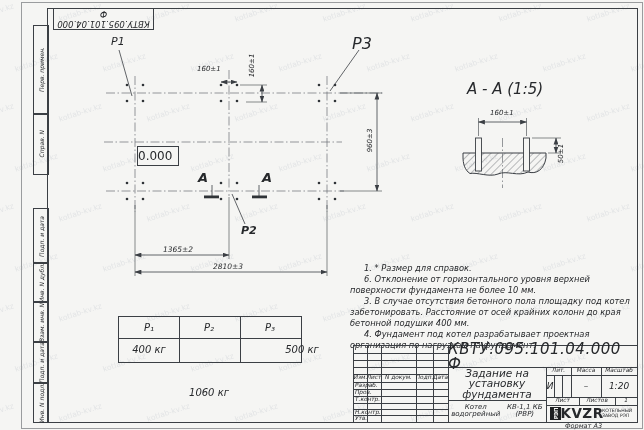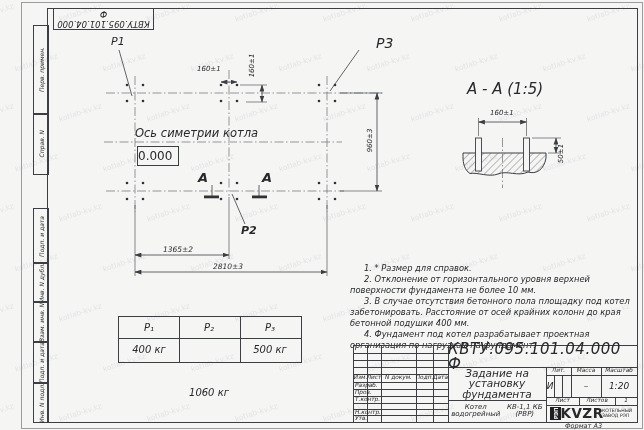--- a/index.html
+++ b/index.html
@@ -242,26 +242,25 @@
       <line x1="556" y1="138" x2="556" y2="153" marker-start="url(#arrS)" marker-end="url(#arrE)"></line>
     </g>
 
     <path d="M463,153 L546,153 L546,158 C544,170 536,174.5 528,172 C518,177 507,170 498,174 C489,177.5 477,172 470,173.5 C464.5,170 463,163 463,157 Z" fill="url(#hatch)" stroke="#3b3f44" stroke-width="1"></path>
 
     <rect x="475.5" y="138" width="6" height="33" fill="#f5f5f3" stroke="#3b3f44" stroke-width="0.9"></rect>
     <rect x="523.5" y="138" width="6" height="33" fill="#f5f5f3" stroke="#3b3f44" stroke-width="0.9"></rect>
   </svg>
 
   <div class="txt" style="left:111px;top:36px;font-size:11px;">P1</div>
-  <div class="txt" style="left:352px;top:36px;font-size:14px;margin-left:24px;">P3</div>
+  <div class="txt" style="left:352px;top:36px;font-size:16px;">P3</div>
   <div class="txt" style="left:241px;top:225px;font-size:11px;font-weight:bold;">P2</div>
   <div class="levelbox">
       <span>0.000</span>
     </div>
-  <div class="txt" style="left:135px;top:128px;font-size:11.5px;">Ось симетрии котла</div>
   <div class="txt" style="left:197px;top:66px;font-size:7px;">160±1</div>
   <div class="txt rot90" style="left:229px;top:62px;width:46px;font-size:7px;">160±1</div>
   <div class="txt rot90" style="left:345px;top:137px;width:50px;font-size:7px;">960±3</div>
   <div class="txt" style="left:163px;top:246px;font-size:7.5px;">1365±2</div>
   <div class="txt" style="left:213px;top:263px;font-size:7.5px;">2810±3</div>
   <div class="txt" style="left:198px;top:171px;font-size:13px;font-weight:bold;">А</div>
   <div class="txt" style="left:262px;top:171px;font-size:13px;font-weight:bold;">А</div>
 
   <div class="txt" style="left:467px;top:82px;font-size:15px;">А - А (1:5)</div>
   <div class="txt" style="left:490px;top:110px;font-size:7px;">160±1</div>
@@ -269,26 +268,26 @@
 
   <div class="ltable">
     <div class="vl" style="left:60px;"></div>
     <div class="vl" style="left:121px;"></div>
     <div class="hl" style="top:21px;"></div>
     <div class="lcell" style="left:0;top:0;">P₁</div>
     <div class="lcell" style="left:60px;top:0;">P₂</div>
     <div class="lcell" style="left:121px;top:0;">P₃</div>
     <div class="lcell" style="left:0;top:22px;">400 кг</div>
     <div class="lcell" style="left:60px;top:22px;margin-top:43px;">1060 кг</div>
-    <div class="lcell" style="left:121px;top:22px;">500 кг</div>
+    <div class="lcell" style="left:121px;top:22px;padding-left:32px;">500 кг</div>
   </div>
 
   <div class="notes">
     <div class="note">1. * Размер для справок.</div>
-    <div class="note">2. Отклонение от горизонтального уровня верхней поверхности фундамента не более 10 мм.</div>
+    <div class="note">6. Отклонение от горизонтального уровня верхней поверхности фундамента не более 10 мм.</div>
     <div class="note">3. В случае отсутствия бетонного пола площадку под котел забетонировать. Расстояние от осей крайних колонн до края бетонной подушки 400 мм.</div>
     <div class="note">4. Фундамент под котел разрабатывает проектная организация по нагрузкам на фундамент.</div>
   </div>
 
   <div class="tb">
 
     <div class="vl" style="left:13px;top:0;height:76px;"></div>
     <div class="vl" style="left:27px;top:0;height:76px;"></div>
     <div class="vl" style="left:62px;top:0;height:76px;"></div>
     <div class="vl" style="left:79px;top:0;height:76px;"></div>

